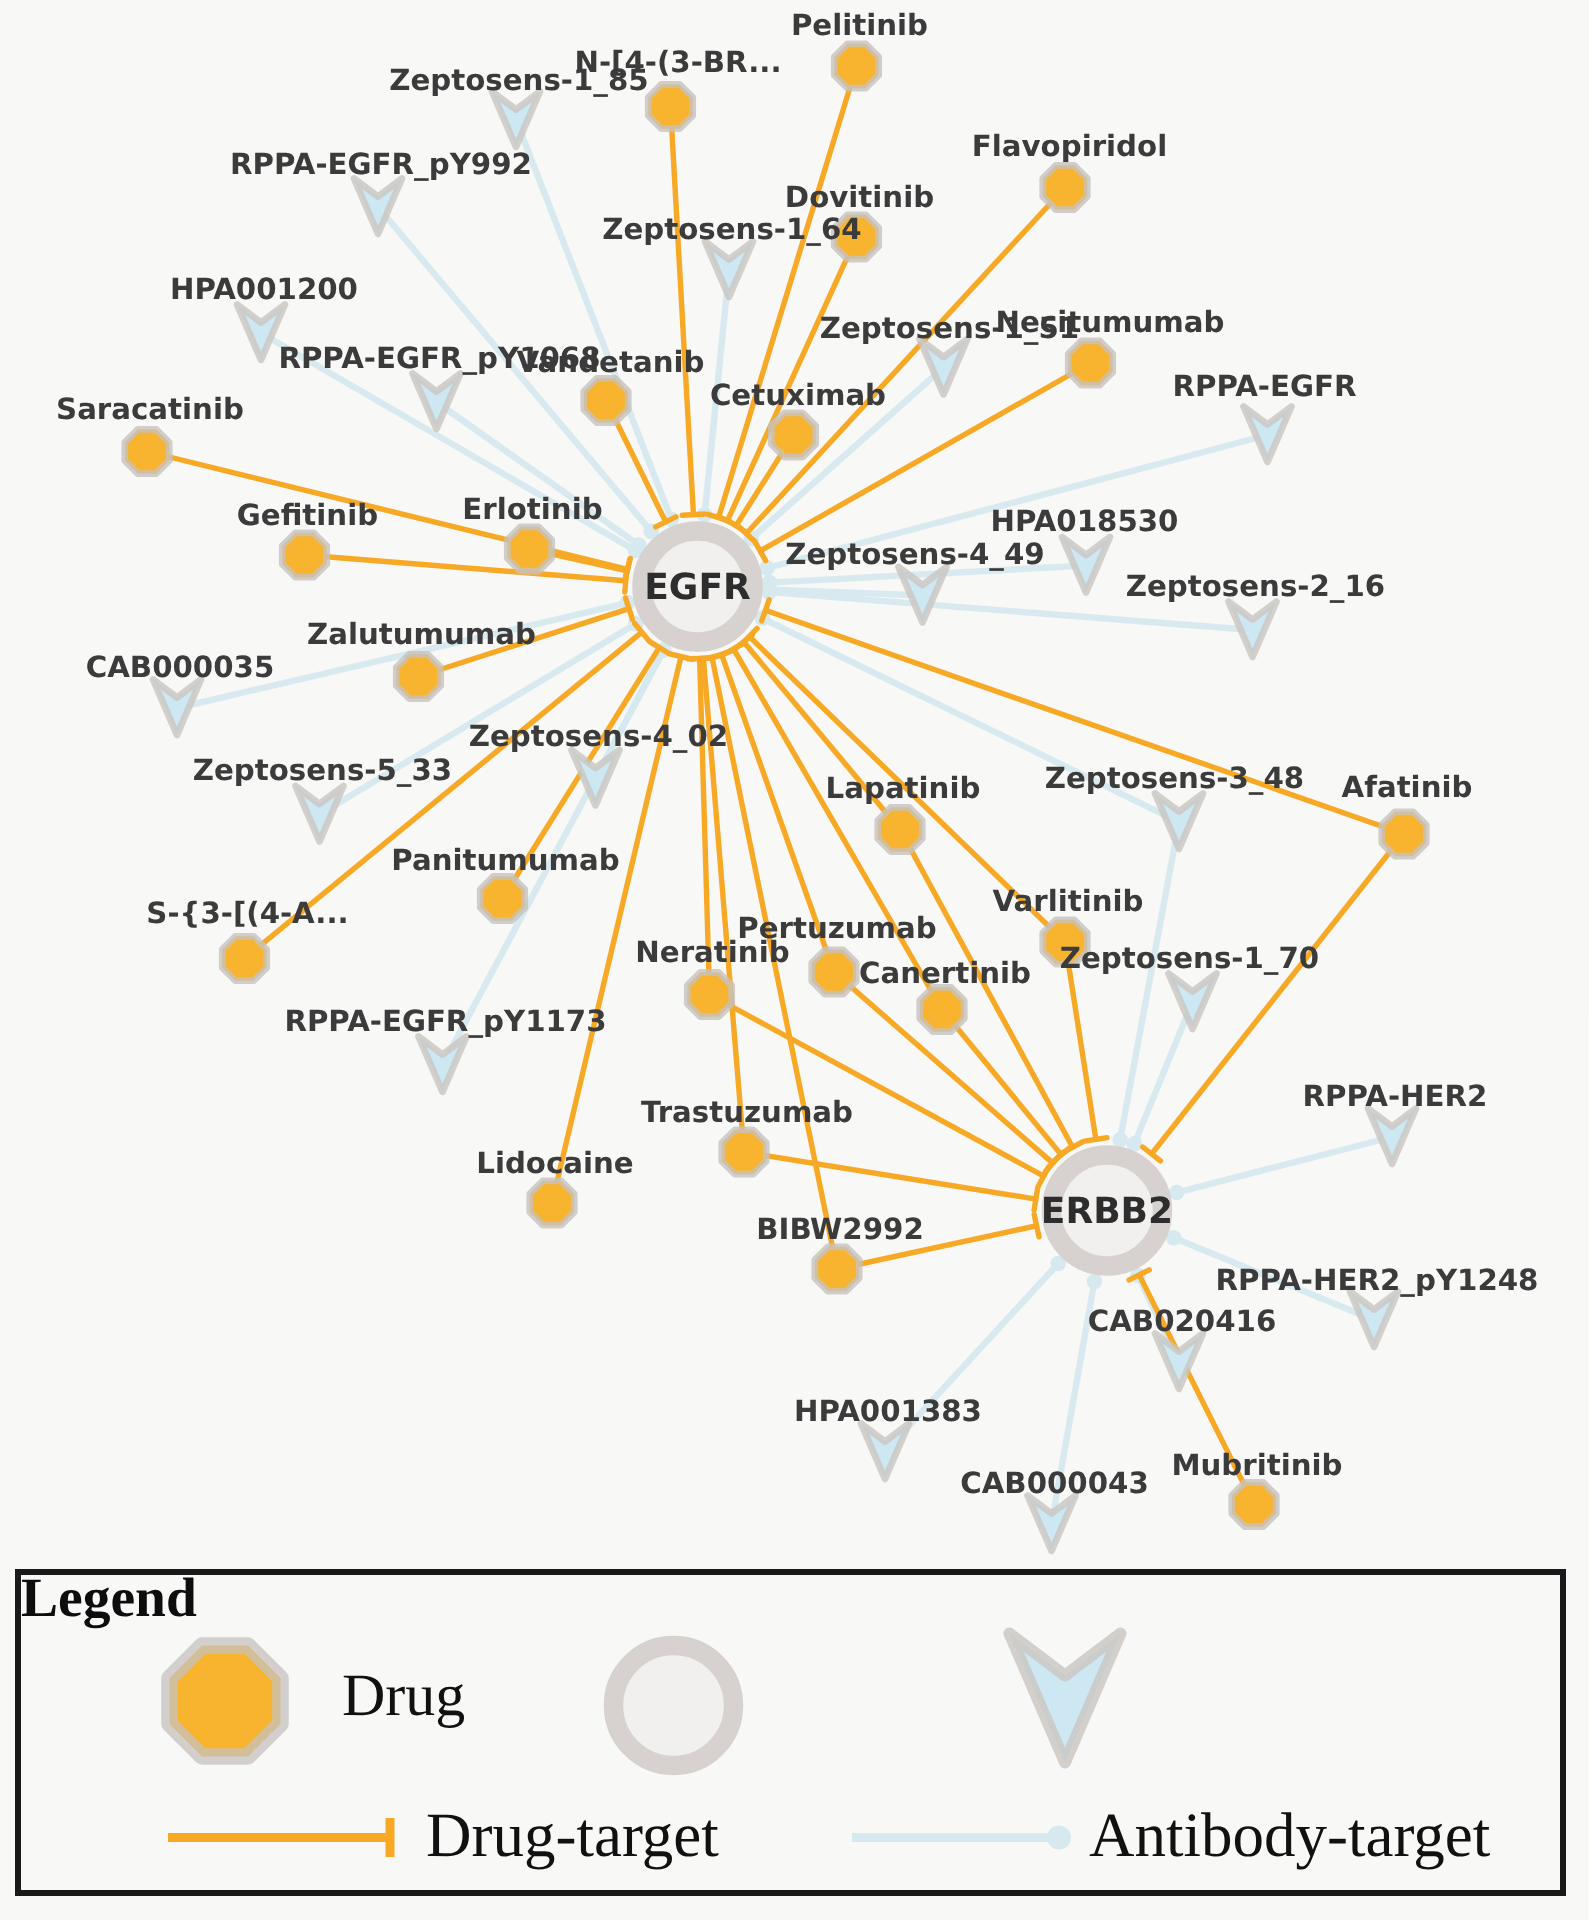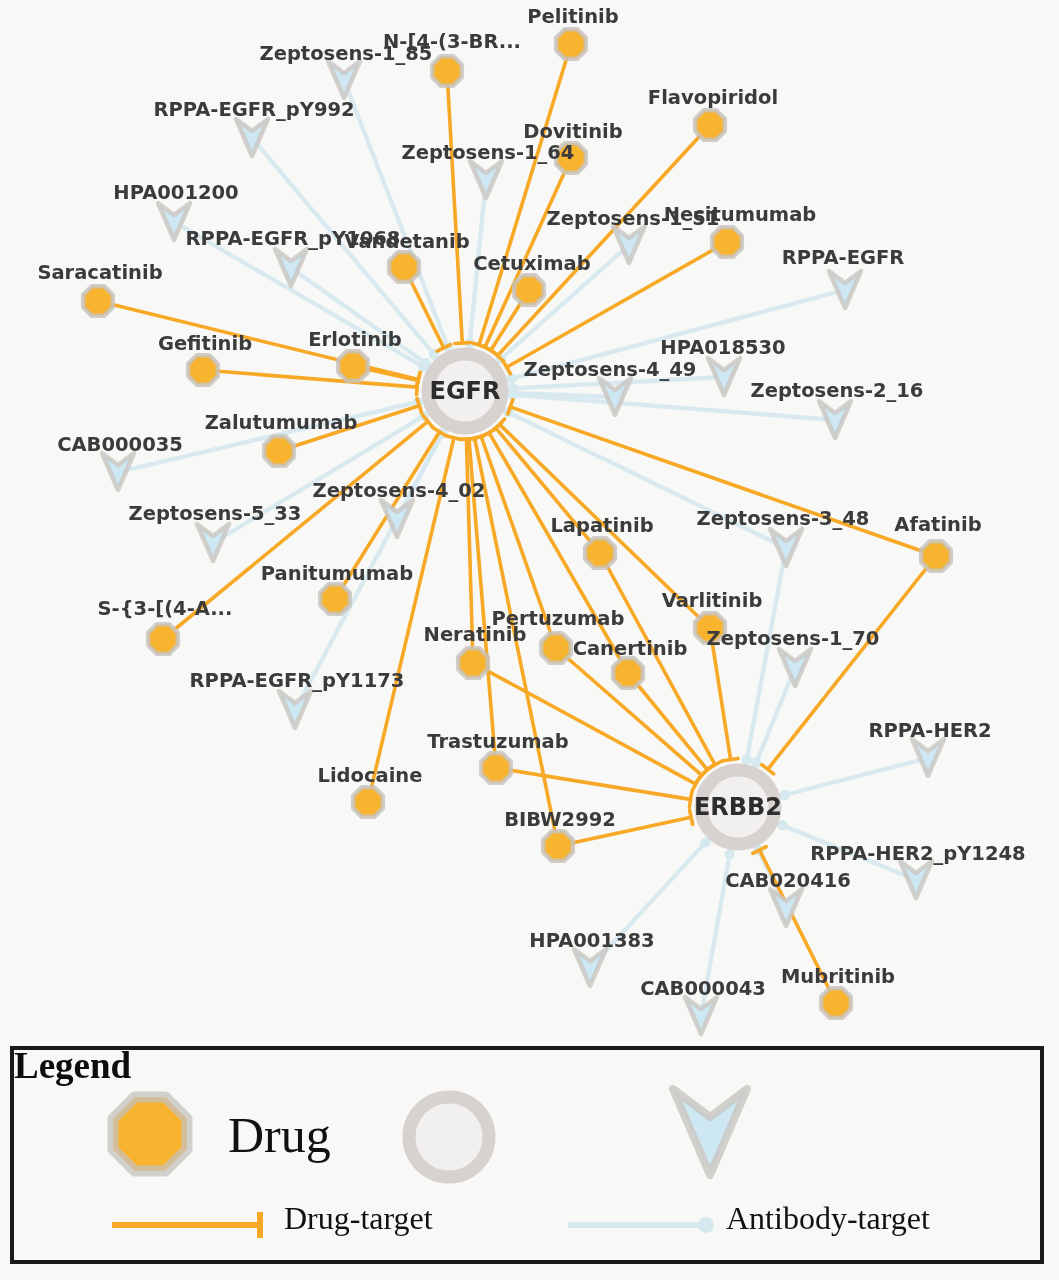--- a/index.html
+++ b/index.html
@@ -16,22 +16,22 @@
   .legend-title{
     position:absolute;left:14px;top:996px;
     font:700 37px "Liberation Serif",serif;color:#0d0d0d;margin-top:48px;
   }
   .legend-box{
     position:absolute;left:10px;top:1046px;width:1034px;height:218px;
     border:4px solid #1a1a1a;box-sizing:border-box;
   }
   .legend-box .licon{position:absolute;}
   .l-text{position:absolute;font-family:"Liberation Serif",serif;color:#111;white-space:nowrap;}
-  .l-big{font-size:50px;top:56px;text-align:center;}
-  .l-small{font-size:32px;top:150px;}
+  .l-big{font-size:40px;top:56px;text-align:center;}
+  .l-small{font-size:42px;top:150px;}
 </style>
 </head>
 <body>
 
 <div class="stage">
 
   <svg id="scene" width="1059" height="1280" viewBox="0 0 1059 1280">
       <g>
         <line x1="344" y1="80" x2="447.5956384445451" y2="346.26647567151673" stroke="#D6E9EF" stroke-width="4.3" stroke-opacity="0.95"></line>
         <circle cx="447.5956384445451" cy="346.26647567151673" r="5.2" fill="#D6E9EF"></circle>

